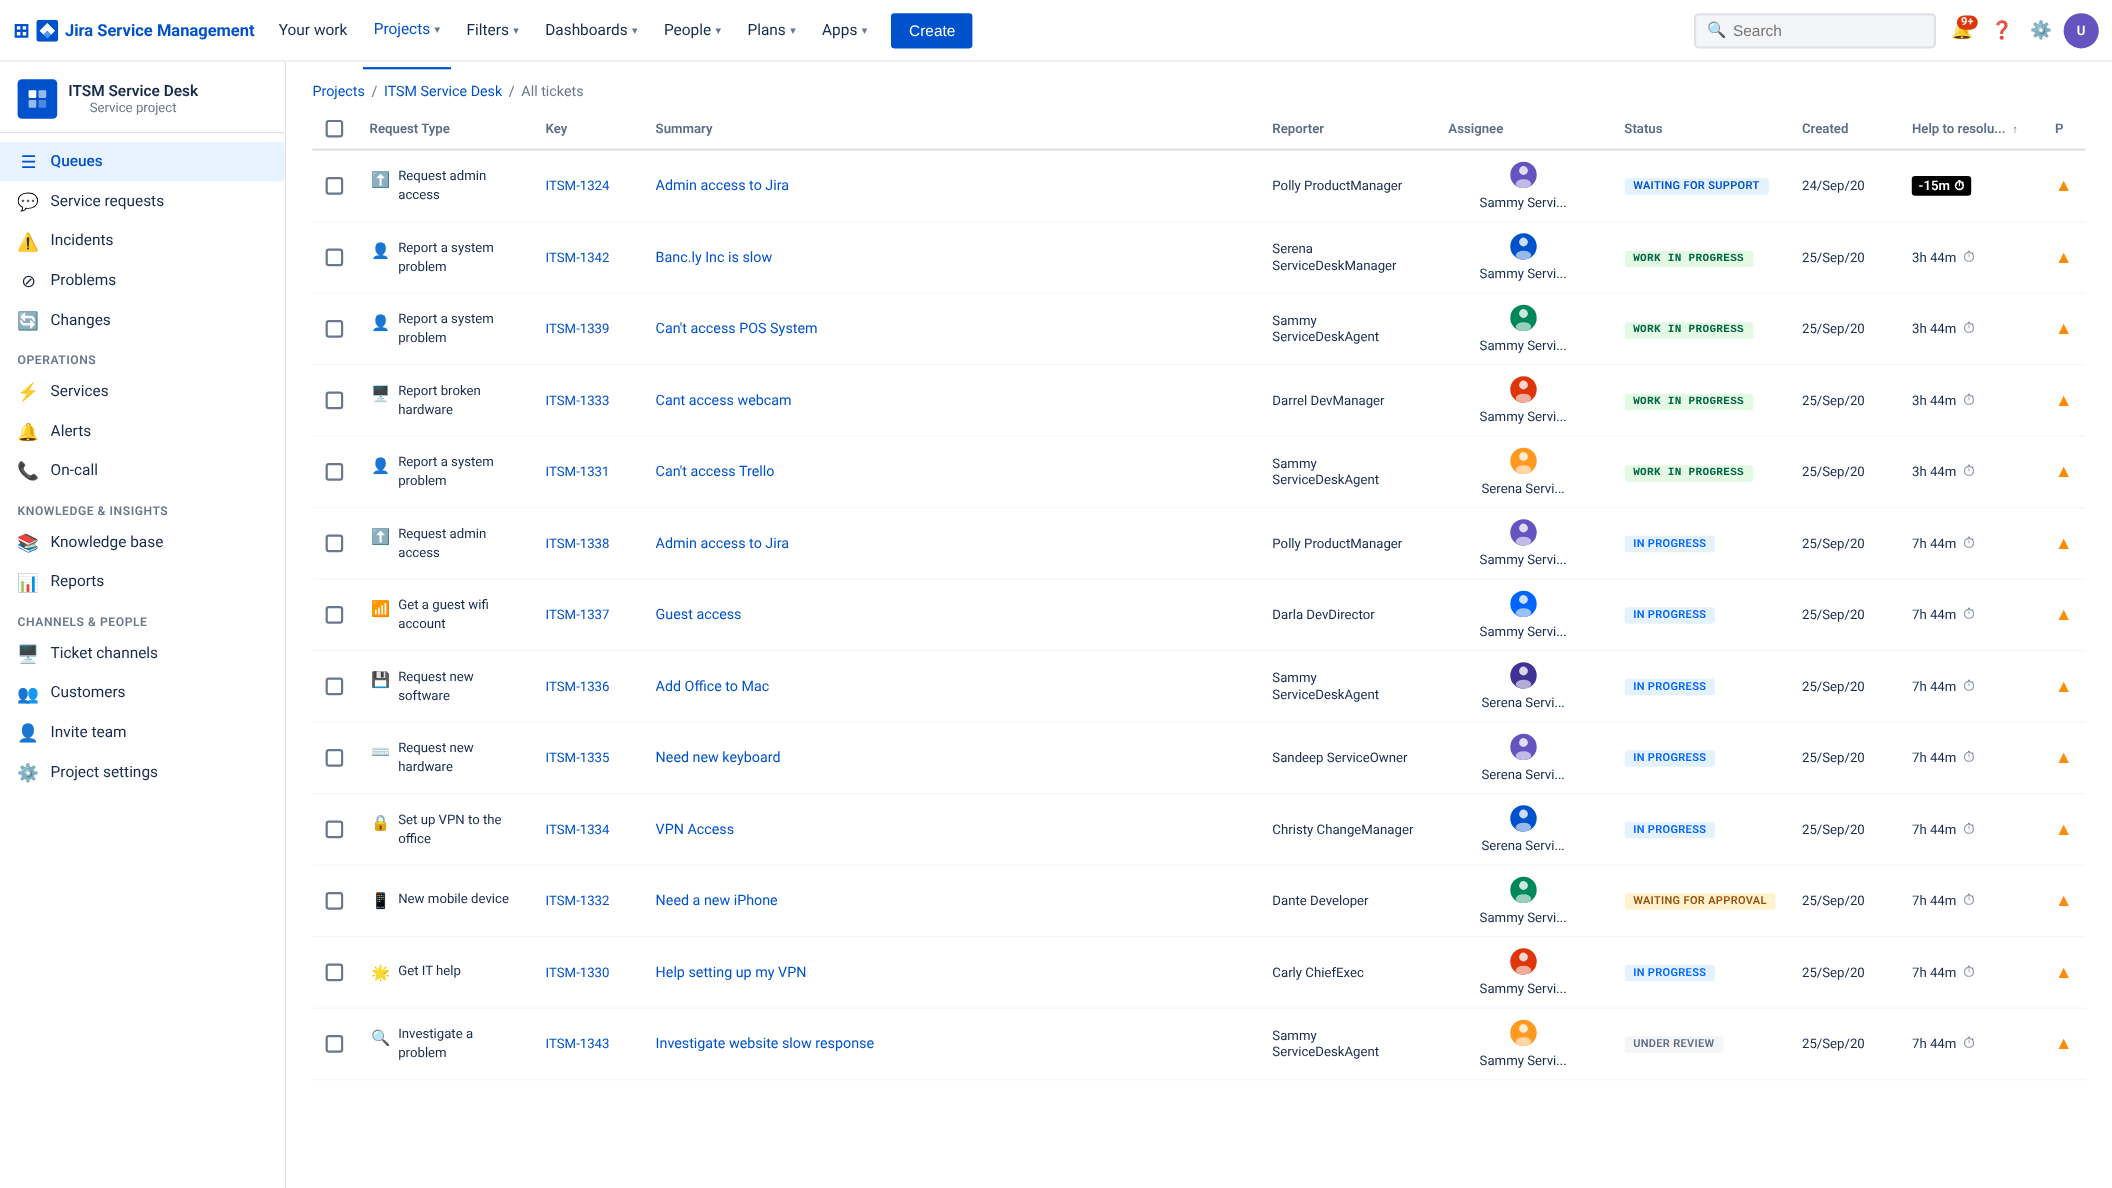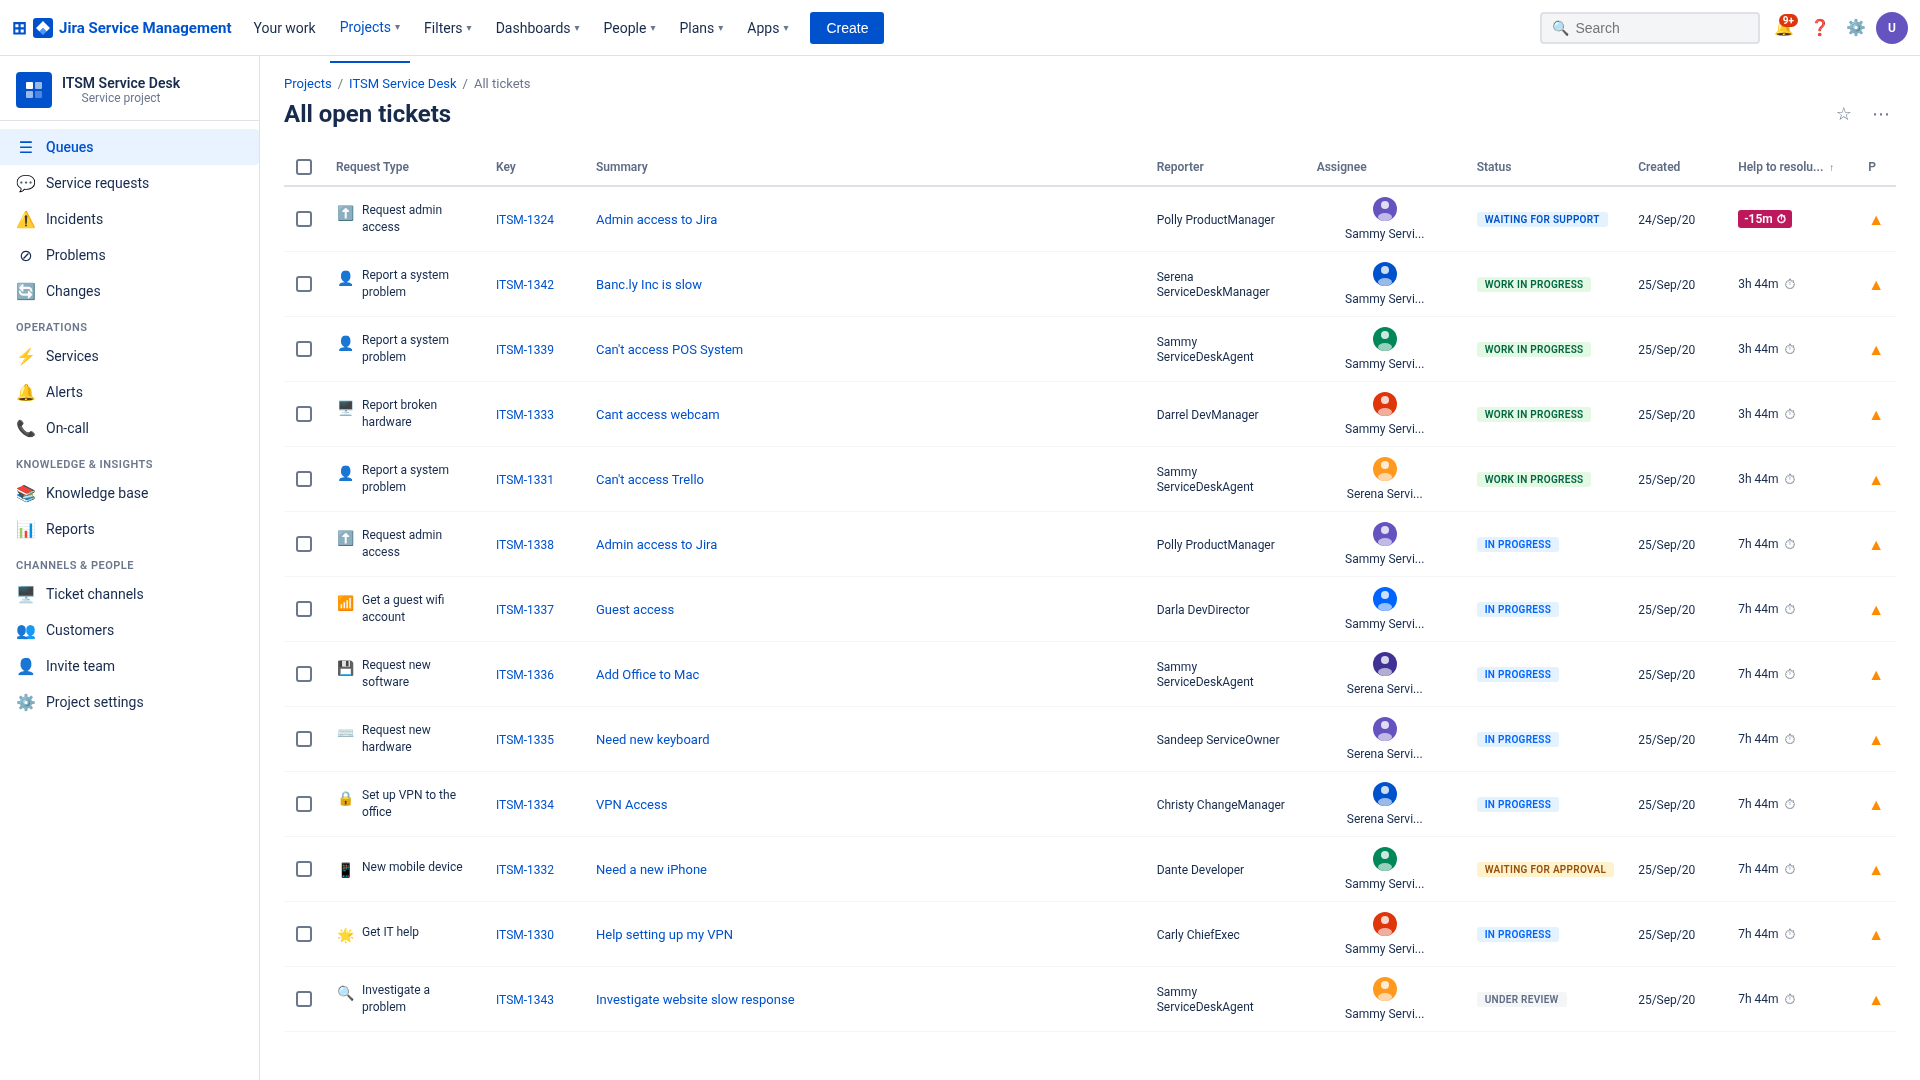--- a/index.html
+++ b/index.html
@@ -73,27 +73,27 @@
     .req-icon { width: 20px; height: 20px; display: flex; align-items: center; justify-content: center; font-size: 14px; flex-shrink: 0; margin-top: 1px; }
     .req-label { font-size: 12px; color: #172b4d; line-height: 1.4; }
     .key-link { color: #0052cc; text-decoration: none; font-size: 12px; cursor: pointer; }
     .summary-link { color: #0052cc; text-decoration: none; cursor: pointer; }
     .reporter-name { font-size: 12px; color: #172b4d; }
     .assignee-cell { display: flex; align-items: center; gap: 6px; flex-direction: column; }
     .assignee-avatar { width: 24px; height: 24px; border-radius: 50%; background: #6554c0; flex-shrink: 0; overflow: hidden; display: flex; align-items: center; justify-content: center; }
     .assignee-name { font-size: 12px; color: #172b4d; }
     .status-badge { display: inline-flex; align-items: center; padding: 2px 8px; border-radius: 3px; font-size: 10px; font-weight: 600; letter-spacing: 0.3px; text-transform: uppercase; white-space: nowrap; }
     .status-waiting { background: #e3f2fd; color: #0052cc; }
-    .status-wip { background: #e3f9e3; color: #006644; }
+    .status-wip { background: #e3f9e3; color: #006644; font-family: Liberation Mono, monospace; }
     .status-in-progress { background: #e3f2fd; color: #0065ff; }
     .status-waiting-approval { background: #fff3cd; color: #974f0c; }
     .status-under-review { background: #f4f5f7; color: #5e6c84; }
     .created-date { font-size: 12px; color: #172b4d; }
     .time-cell { display: flex; align-items: center; gap: 6px; font-size: 12px; }
-    .time-overdue { background: #be185d; color: #fff; border-radius: 3px; padding: 2px 6px; font-weight: 600; display: flex; align-items: center; gap: 4px; }
+    .time-overdue { background: #000000; color: #fff; border-radius: 3px; padding: 2px 6px; font-weight: 600; display: flex; align-items: center; gap: 4px; }
     .time-normal { color: #172b4d; }
     .time-icon { color: #6b778c; font-size: 14px; }
     .priority-up { color: #ff8b00; font-size: 16px; }
     .sort-icon { font-size: 10px; margin-left: 3px; }
 
     
     ::-webkit-scrollbar { width: 6px; height: 6px; }
     ::-webkit-scrollbar-track { background: #f4f5f7; }
     ::-webkit-scrollbar-thumb { background: #c1c7d0; border-radius: 3px; }
   </style>
@@ -237,27 +237,20 @@
 </aside>
 
 <main class="main">
   <div class="breadcrumb">
     <a>Projects</a>
     <span class="breadcrumb-sep">/</span>
     <a>ITSM Service Desk</a>
     <span class="breadcrumb-sep">/</span>
     <span>All tickets</span>
   </div>
-  <div class="page-title-row">
-    <h1 class="page-title">All open tickets</h1>
-    <div class="page-actions">
-      <button class="page-action-btn" title="Star">☆</button>
-      <button class="page-action-btn" title="More">⋯</button>
-    </div>
-  </div>
 
   <table class="tickets-table">
     <thead>
       <tr>
         <th class="col-checkbox">
           <div class="checkbox"></div>
         </th>
         <th class="col-reqtype">
           <span>Request Type</span>
         </th>

